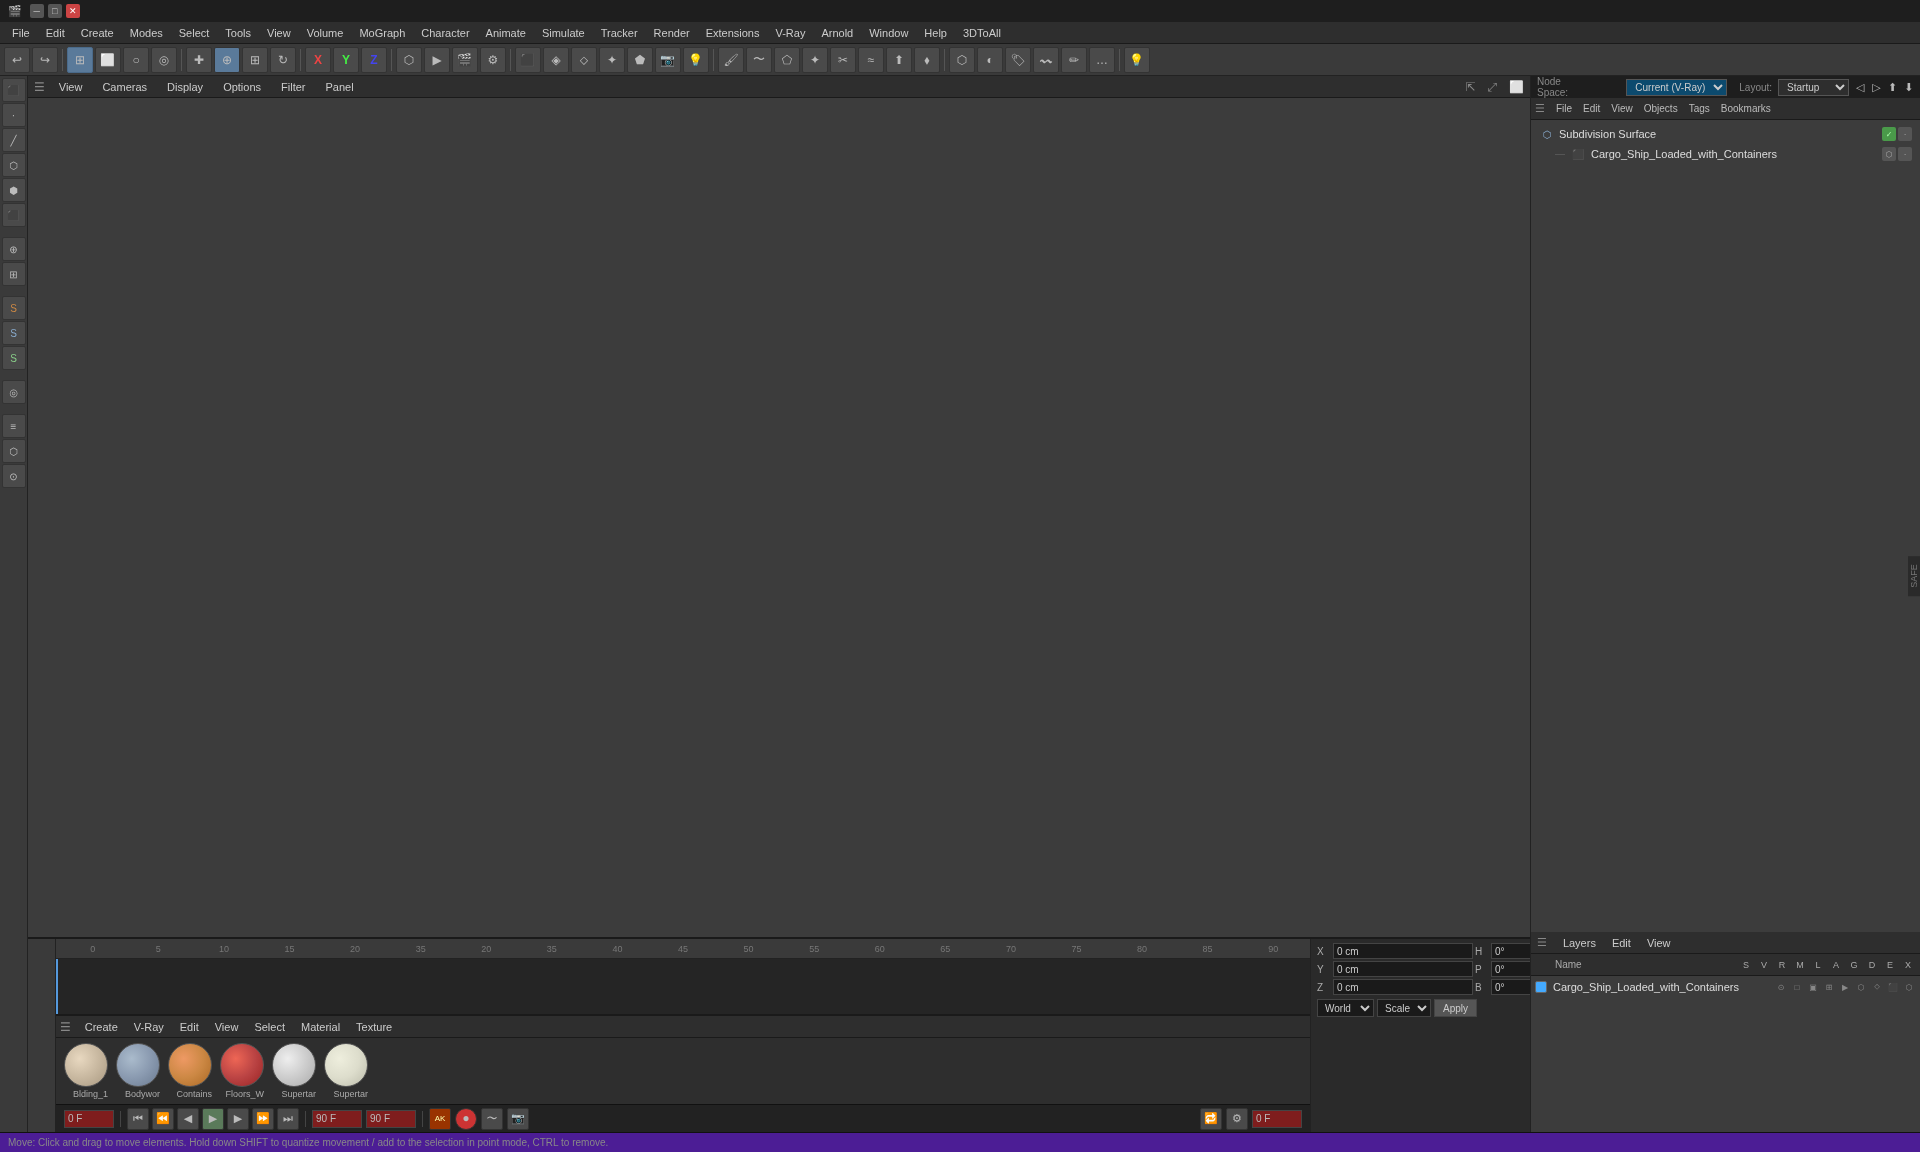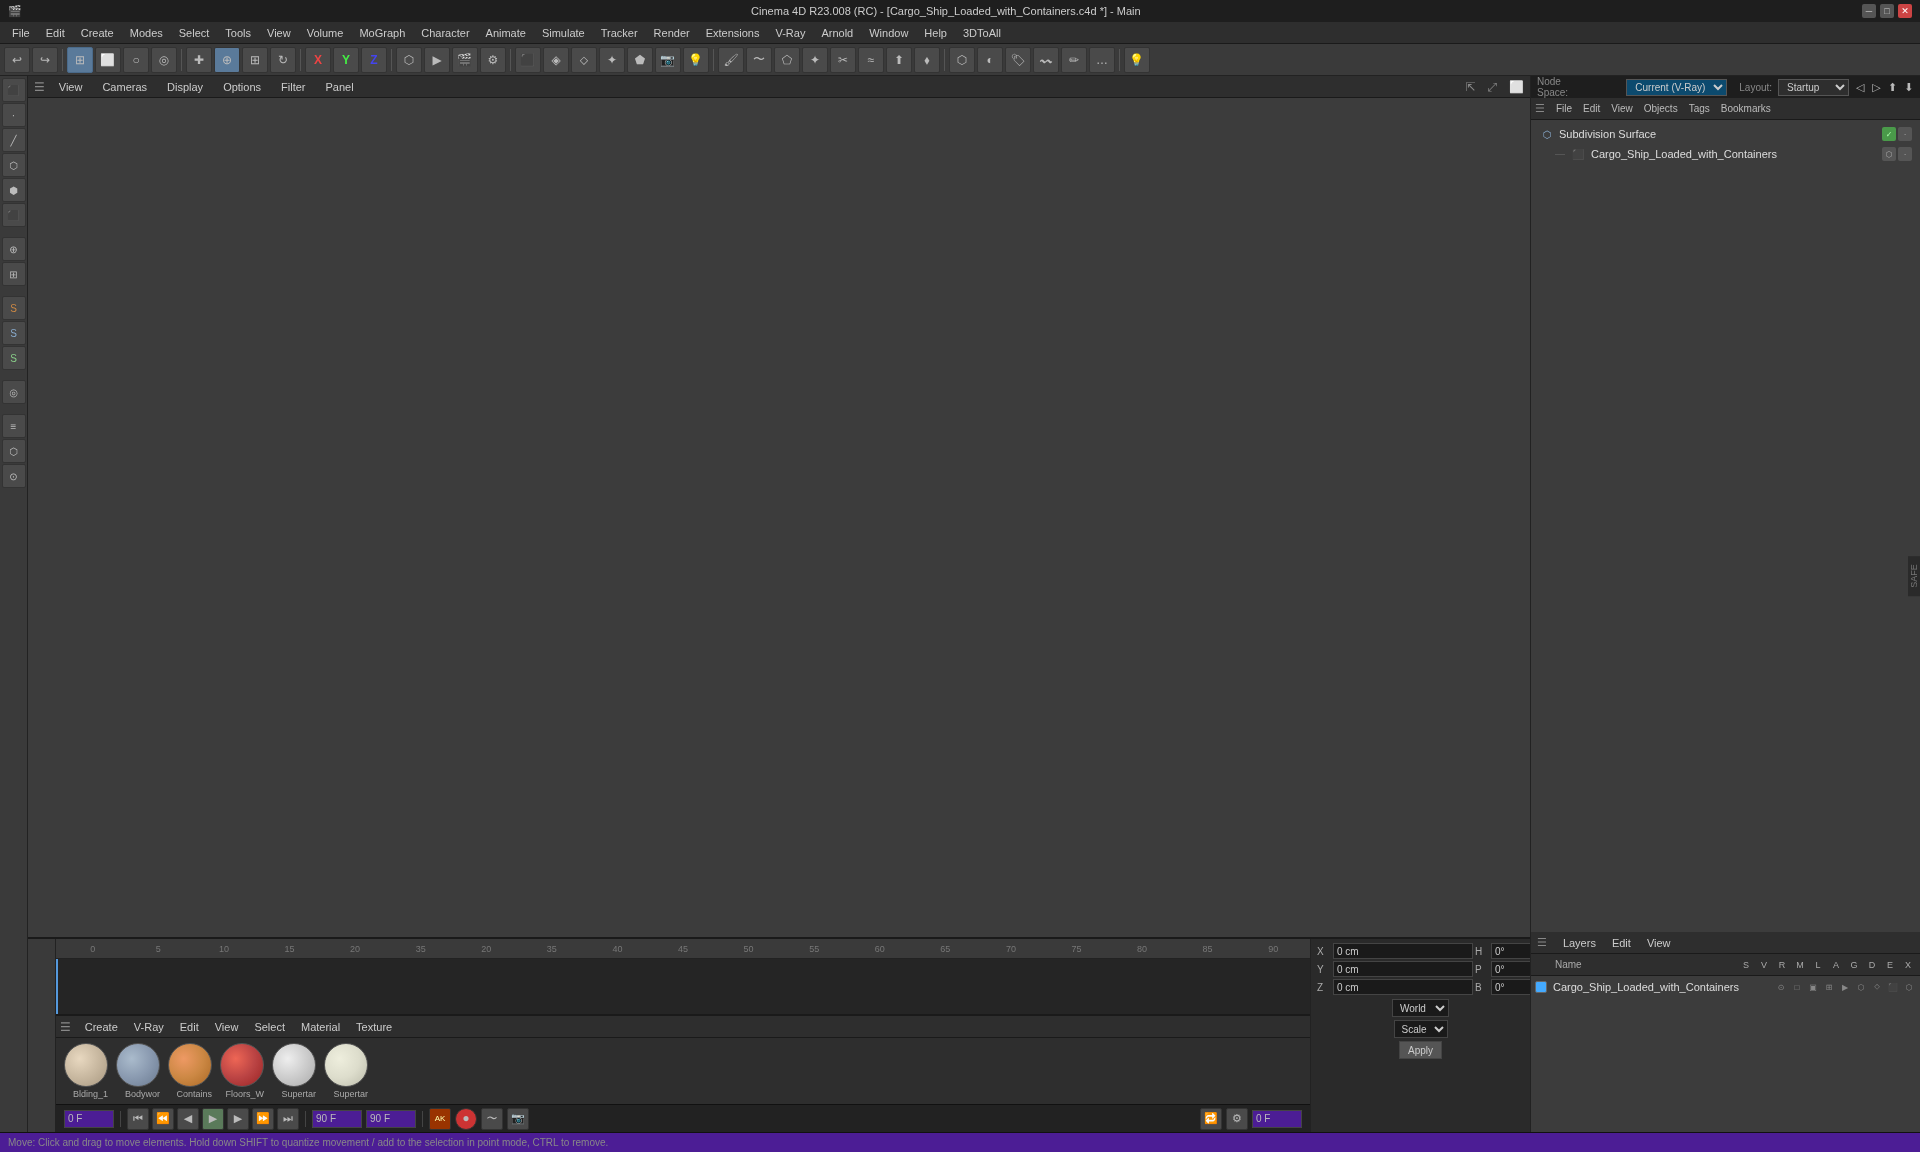--- a/index.html
+++ b/index.html
@@ -349,21 +349,21 @@
       border-top: 2px solid #1a1a1a;
     }
     .tn-item {
       font-size: 9px;
       color: #777;
       flex: 1;
       text-align: center;
     }
     .frame-field {
       width: 42px;
-      background: #4c1d95;
+      background: #7f1d1d;
       border: 1px solid #444;
       color: #bbb;
       font-size: 10px;
       padding: 1px 3px;
       height: 18px;
     }
     .sep-v { width: 1px; height: 16px; background: #444; margin: 0 2px; }
 
     
     #coord-section {
@@ -388,21 +388,20 @@
       color: #ccc;
       font-size: 10px;
       padding: 1px 3px;
       height: 16px;
     }
     .coord-bottom-row {
       display: flex;
       align-items: center;
       gap: 3px;
       margin-top: 2px;
-      flex-direction: column;
     }
     .coord-select {
       background: #1a1a1a;
       border: 1px solid #444;
       color: #ccc;
       font-size: 10px;
       padding: 1px 3px;
       height: 18px;
     }
     .apply-button {
@@ -415,21 +414,20 @@
       height: 18px;
     }
   </style>
 </head>
 <body>
 
 <div id="full-layout">
 
   <div id="title-bar">
     <span style="margin-right:8px;">🎬</span>
-    <span id="title-bar-title">Cinema 4D R23.008 (RC) - [Cargo_Ship_Loaded_with_Containers.c4d *] - Main</span>
     <div id="title-bar-controls">
       <button class="win-btn win-min">─</button>
       <button class="win-btn win-max">□</button>
       <button class="win-btn win-close">✕</button>
     </div>
   </div>
 
   <div id="menu-bar">
     <span class="menu-item">File</span>
     <span class="menu-item">Edit</span>

